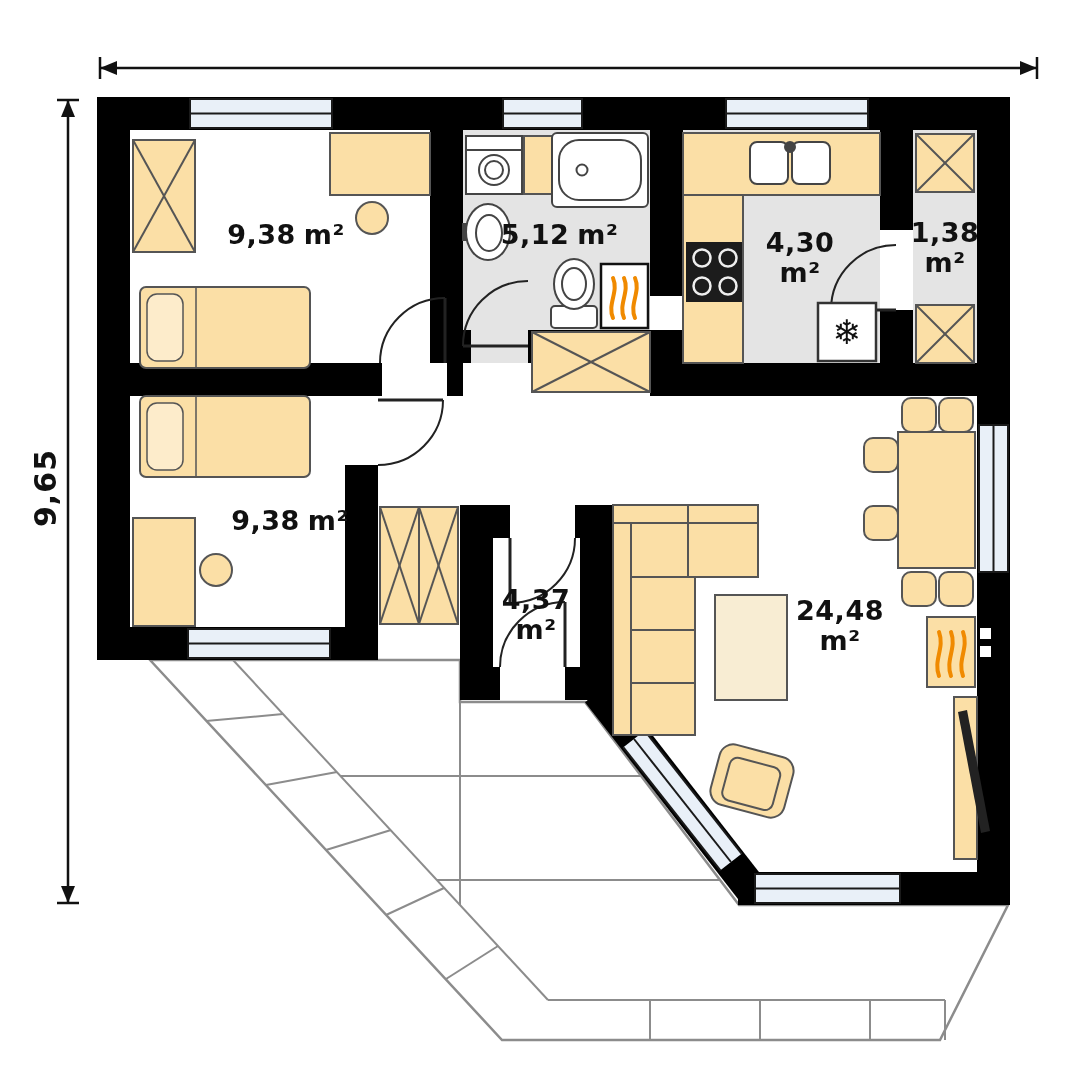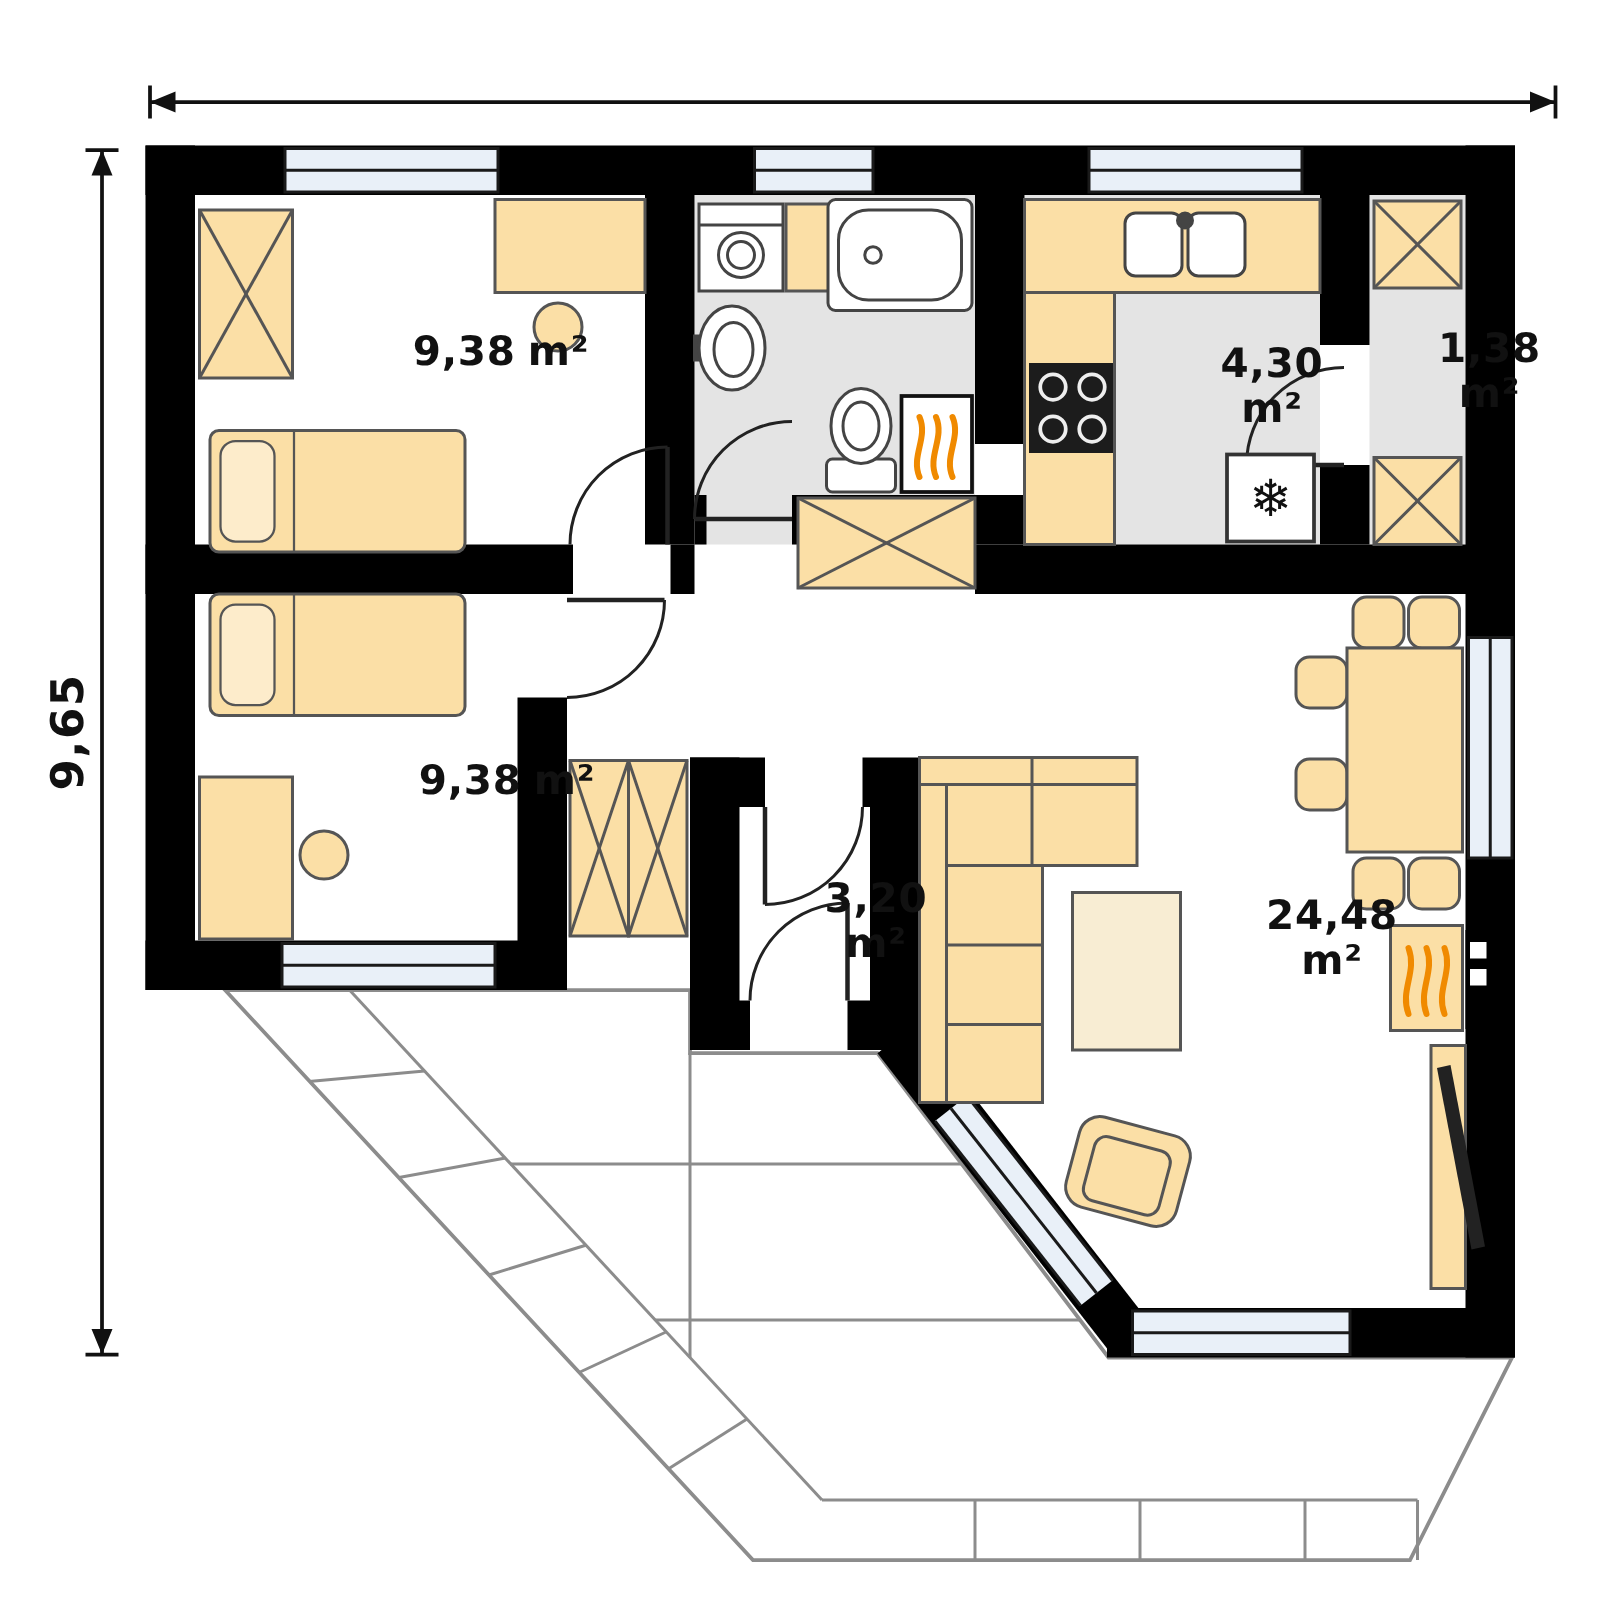--- a/index.html
+++ b/index.html
@@ -3,21 +3,21 @@
 <meta charset="utf-8">
 <style>
   html,body{margin:0;padding:0;background:#fff;}
   .stage{
     position:relative;width:1071px;height:1080px;background:#ffffff;
     font-family:"DejaVu Sans","Liberation Sans",sans-serif;overflow:hidden;
   }
   .plan-svg{position:absolute;left:0;top:0;}
   .room-label{
     position:absolute;font-weight:bold;font-size:27px;color:#111;
-    text-align:center;line-height:1.12;letter-spacing:.5px;white-space:nowrap;padding-left:48px;
+    text-align:center;line-height:1.12;letter-spacing:.5px;white-space:nowrap;
   }
   .room-label .unit{margin-left:8px;}
   .room-label.stacked{white-space:normal;}
   .room-label.stacked .val,.room-label.stacked .unit{display:block;margin-left:0;}
   .dim-label{
     position:absolute;font-weight:bold;font-size:30px;color:#111;
     text-align:center;letter-spacing:1px;
   }
   .dim-label.vertical{transform:rotate(-90deg);transform-origin:center center;}
 </style>
@@ -310,38 +310,41 @@
   </g>
 </svg>
 
 
 <div class="dim-label vertical" style="left:-22px;top:468px;width:140px;height:40px;">9,65</div>
 
 <div class="room-label" style="left:196px;top:220px;width:180px;">
   <span class="val">9,38</span><span class="unit">m²</span>
 </div>
 
+<div class="room-label" style="left:472px;top:220px;width:175px;">
+  <span class="val">5,12</span><span class="unit">m²</span>
+</div>
 
 <div class="room-label stacked" style="left:745px;top:228px;width:110px;">
   <span class="val">4,30</span>
       <span class="unit">m²</span>
 </div>
 
 <div class="room-label stacked" style="left:905px;top:218px;width:80px;">
   <span class="val">1,38</span>
       <span class="unit">m²</span>
 </div>
 
 
 <div class="room-label" style="left:200px;top:506px;width:180px;">
   <span class="val">9,38</span><span class="unit">m²</span>
 </div>
 
 <div class="room-label stacked" style="left:486px;top:585px;width:100px;">
-  <span class="val">3,20</span>
+  <span class="val">4,37</span>
       <span class="unit">m²</span>
 </div>
 
 <div class="room-label stacked" style="left:765px;top:596px;width:150px;">
   <span class="val">24,48</span>
       <span class="unit">m²</span>
 </div>
 
 </div>
 

